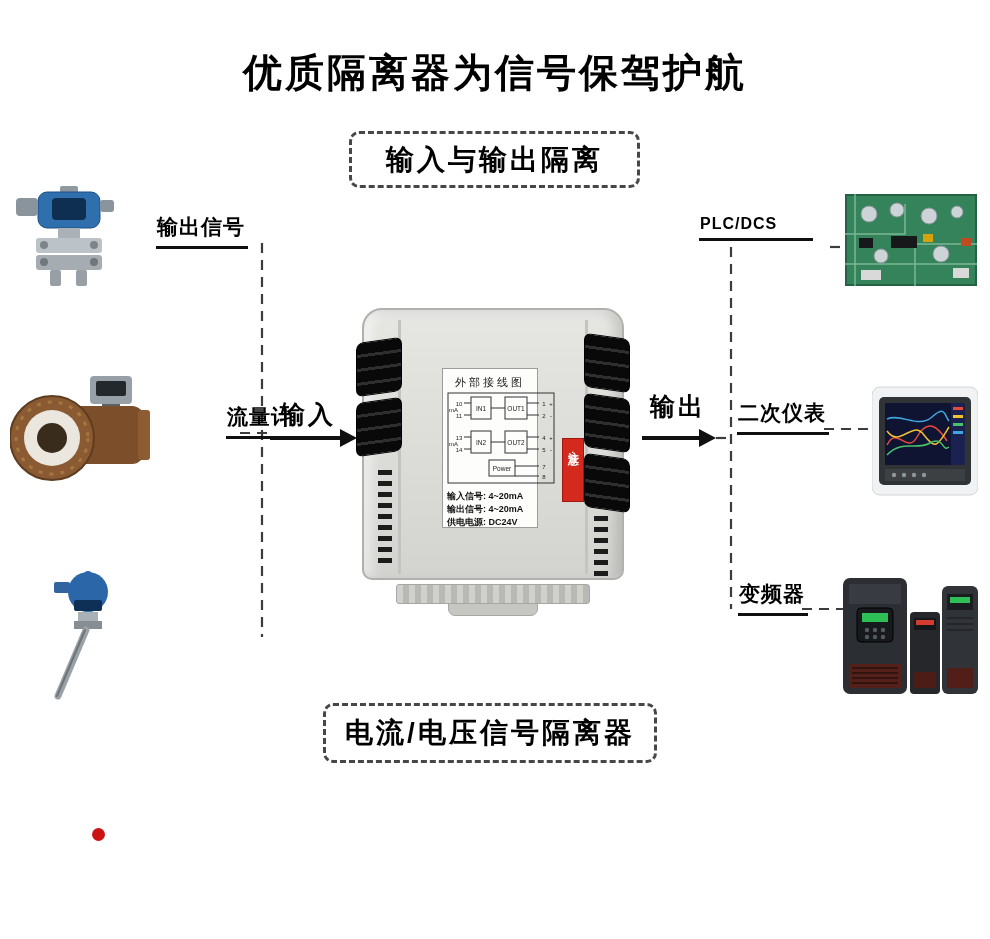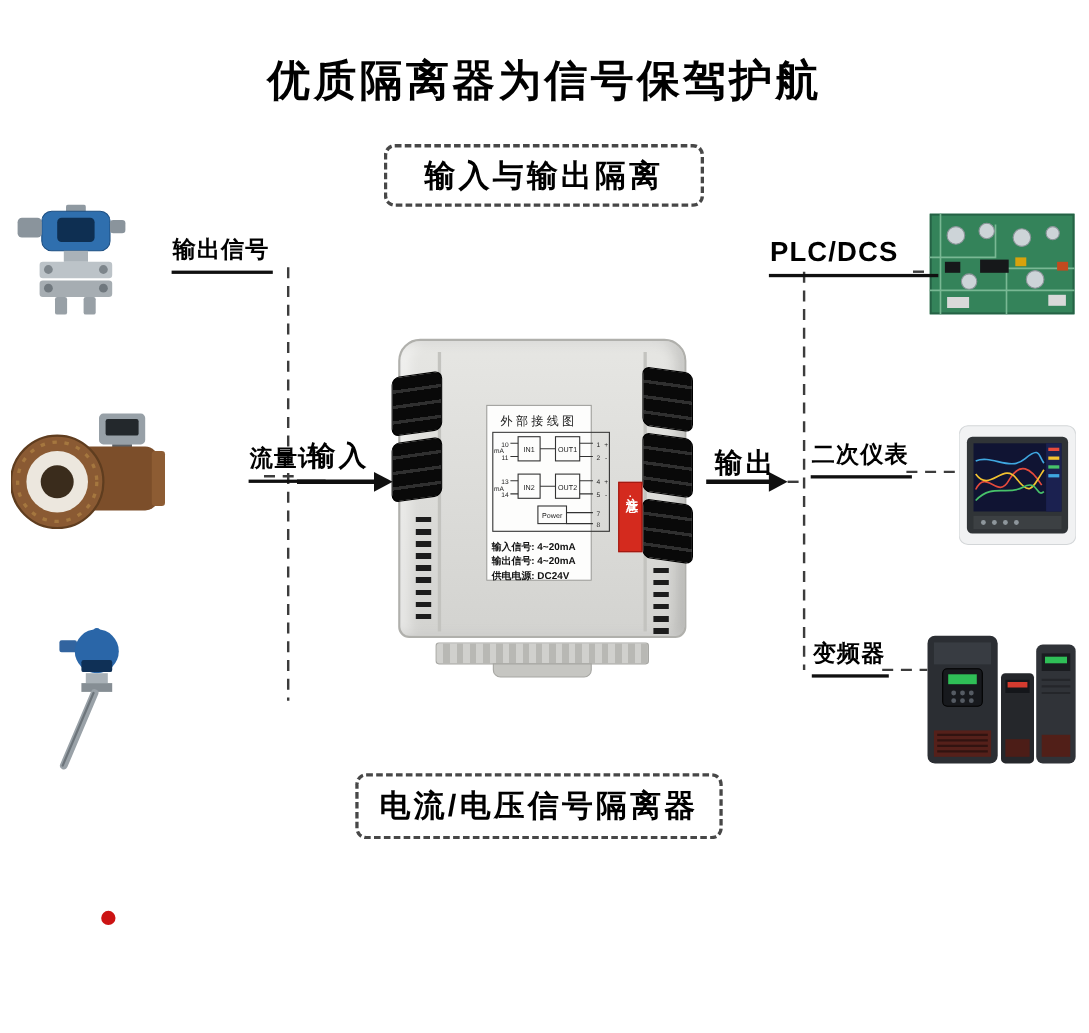--- a/index.html
+++ b/index.html
@@ -195,26 +195,26 @@
       <rect x="99" y="14" width="36" height="108" rx="6" fill="#303338"></rect>
       <rect x="104" y="22" width="26" height="16" fill="#1a1c20"></rect>
       <rect x="107" y="25" width="20" height="6" fill="#2fbf57"></rect>
       <path d="M104,46 h26 M104,52 h26 M104,58 h26" stroke="#24262a" stroke-width="2"></path>
       <rect x="104" y="96" width="26" height="20" fill="#511f18"></rect>
     </svg>
   </div>
 
   <div class="device-label" style="left:156px; top:213px;">输出信号</div>
   <div class="device-label" style="left:178px; top:403px;margin-left:48px;">流量计</div>
-  <div class="device-label" style="left:699px; top:215px; font-size:25px; padding-right:36px;">PLC/DCS</div>
+  <div class="device-label" style="left:699px; top:215px; font-size:16px; padding-right:36px;">PLC/DCS</div>
   <div class="device-label" style="left:737px; top:399px;">二次仪表</div>
   <div class="device-label" style="left:738px; top:580px;">变频器</div>
 
   <div class="flow-label" style="left:280px; top:398px;">输入</div>
-  <div class="flow-label" style="left:650px; top:404px;">输出</div>
+  <div class="flow-label" style="left:650px; top:390px;">输出</div>
 
   <div class="module">
     <div class="module-body">
       <div class="seam" style="left:34px;"></div>
       <div class="seam" style="right:34px;"></div>
       <div class="conn left" style="top:30px;"></div>
       <div class="conn left" style="top:90px;"></div>
       <div class="conn right" style="top:26px;"></div>
       <div class="conn right" style="top:86px;"></div>
       <div class="conn right" style="top:146px;"></div>

